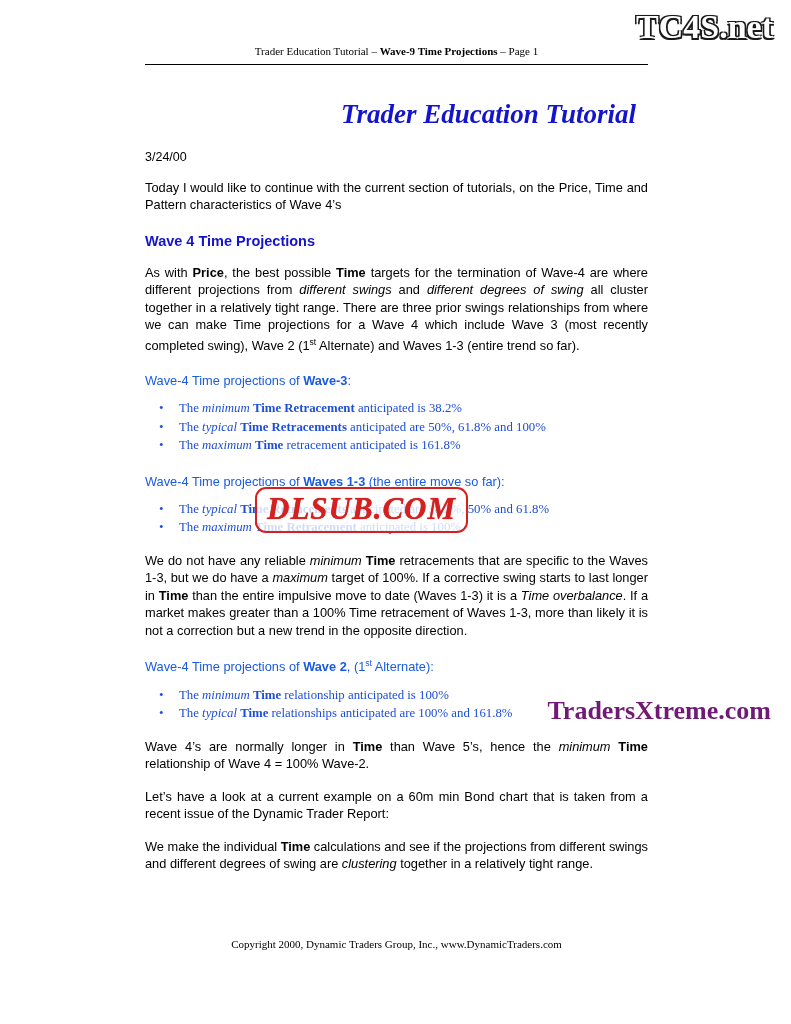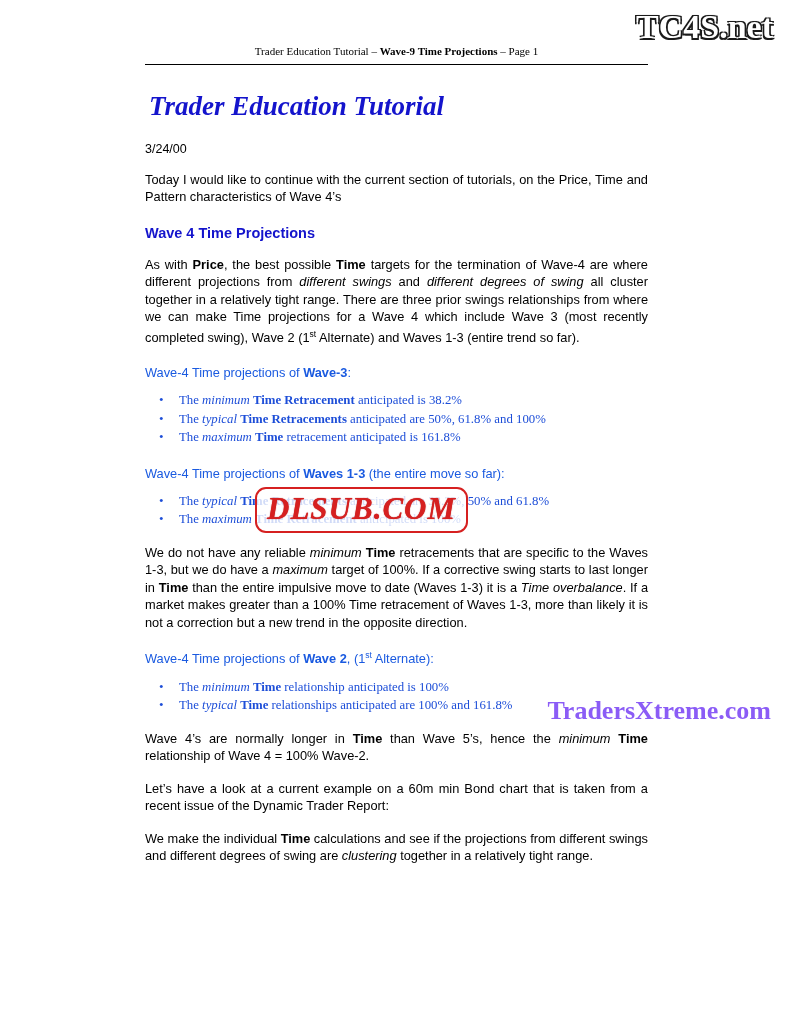--- a/index.html
+++ b/index.html
@@ -64,28 +64,29 @@
 
   
   .content {
     position: absolute;
     left: 145px;
     top: 88px;
     width: 503px;
   }
 
   h1.title {
-    margin: 4px;
+    margin: 12px;
     font-family: "Liberation Serif", serif;
     font-style: italic;
     font-weight: bold;
     font-size: 27px;
     color: #1414cc;
     letter-spacing: 0px;
     line-height: 1.1;
+    text-align: right;
   }
   .date {
     margin-top: 20px;
     font-family: "Liberation Sans", sans-serif;
     font-size: 12.5px;
     color: #000;
   }
 
   p.body {
     margin: 15px 0 0 0;
@@ -165,21 +166,21 @@
   }
 
   
   .wm-bottom {
     position: absolute;
     right: 20px;
     bottom: 10px;
     font-family: "Liberation Serif", serif;
     font-weight: bold;
     font-size: 26px;
-    color: #8b5cf6;
+    color: #701a75;
     text-shadow:
       -1px -1px 0 #ffffff,
        1px -1px 0 #ffffff,
       -1px  1px 0 #ffffff,
        1px  1px 0 #ffffff;
     white-space: nowrap;
   }
 </style>
 </head>
 <body>
@@ -231,16 +232,17 @@
     <p class="body"><span>Wave 4’s are normally longer in </span><b>Time</b><span> than Wave 5’s, hence the </span><i>minimum</i><span> </span><b>Time</b><span> relationship of Wave 4 = 100% Wave-2.</span></p>
 
     <p class="body">Let’s have a look at a current example on a 60m min Bond chart that is taken from a recent issue of the Dynamic Trader Report:</p>
 
     <p class="body"><span>We make the individual </span><b>Time</b><span> calculations and see if the projections from different swings and different degrees of swing are </span><i>clustering</i><span> together in a relatively tight range.</span></p>
 
   </div>
 
   <div class="wm-mid">DLSUB.COM</div>
 
+  <div class="footer">Copyright 2000, Dynamic Traders Group, Inc., www.DynamicTraders.com</div>
 
   <div class="wm-bottom">TradersXtreme.com</div>
 
 </div>
 
 </body></html>

